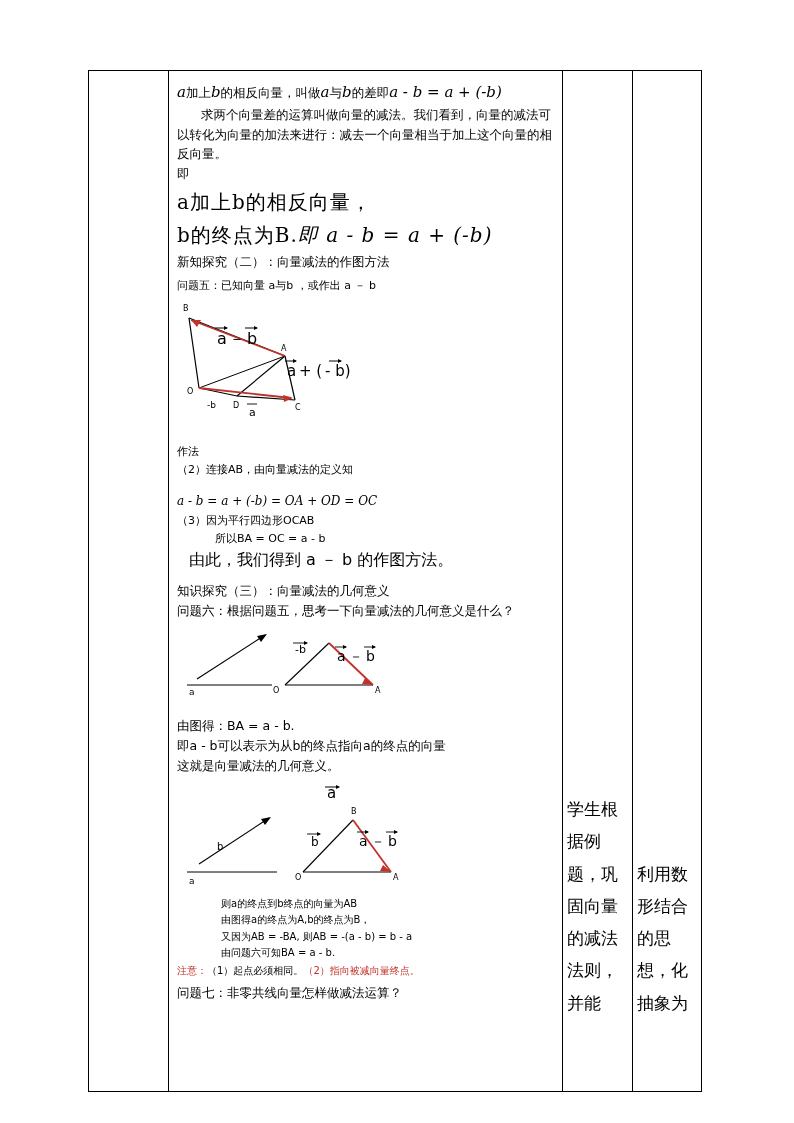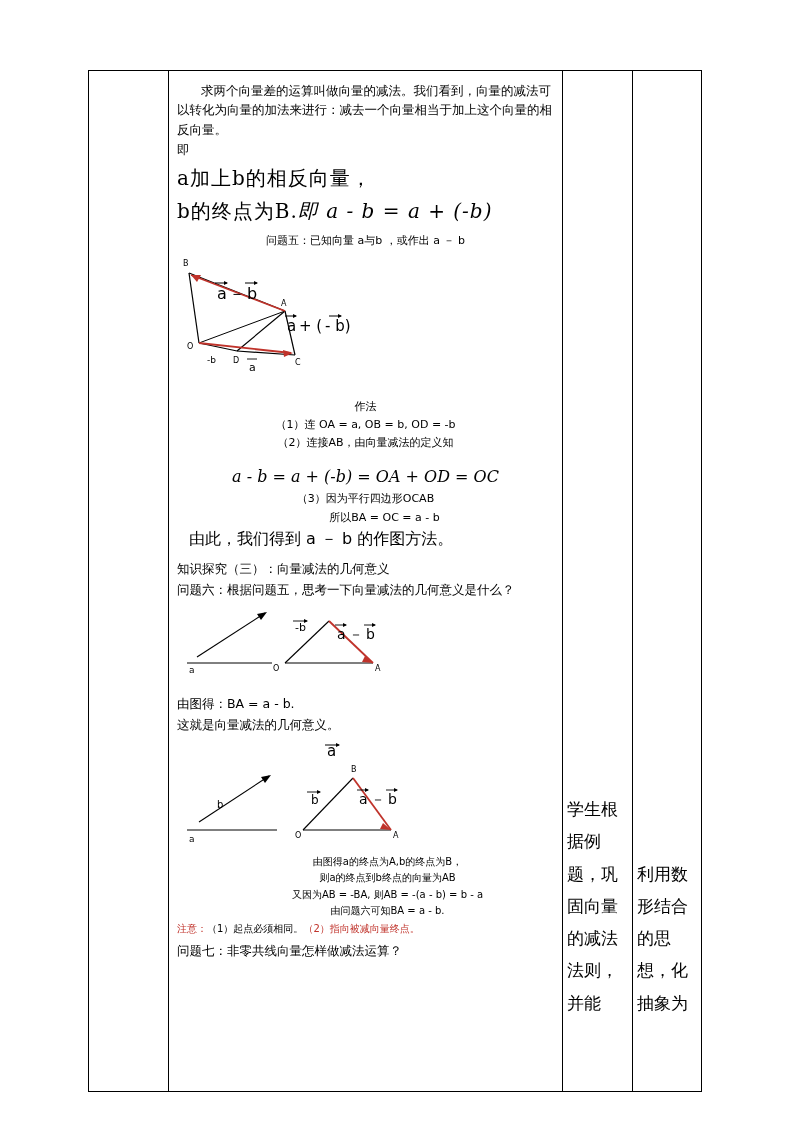--- a/index.html
+++ b/index.html
@@ -86,21 +86,20 @@
     font-style: italic;
   }
   .small {
     font-size: 11px;
   }
   .smaller {
     font-size: 10px;
   }
   .sub-block {
     margin-left: 24px;
-    text-align: center;
   }
   .fig {
     position: relative;
     margin: 2px 0 2px 0;
   }
   .note-red {
     color: #c0332b;
   }
   svg { display: block; }
   .figwrap { display: flex; justify-content: flex-start; }
@@ -109,29 +108,33 @@
 <body>
 
 <div class="page">
 
   <div class="doc-table">
 
     <div class="col-narrow-left"></div>
 
     <div class="col-main main-text">
 
+      <p class="tline">
+        <span class="math-i" style="font-size:15px;">a</span><span>加上</span><span class="math-i" style="font-size:15px;">b</span><span>的相反向量，叫做</span><span class="math-i" style="font-size:15px;">a</span><span>与</span><span class="math-i" style="font-size:15px;">b</span><span>的差即</span><span class="math-i" style="font-size:15px;">a - b = a + (-b)</span>
+      </p>
 
       <p class="tline indent2">求两个向量差的运算叫做向量的减法。我们看到，向量的减法可以转化为向量的加法来进行：减去一个向量相当于加上这个向量的相反向量。</p>
       <p class="tline">即</p>
 
       <p class="big-hand">a加上b的相反向量，</p>
       <p class="big-hand">
         <span>b的终点为B.</span><span class="math-i" style="font-size:20px;">即 a - b = a + (-b)</span>
       </p>
 
+      <p class="tline" style="margin-top:2px;">新知探究（二）：向量减法的作图方法</p>
 
       <p class="tline small sub-block" style="margin-top:6px;">问题五：已知向量 a与b ，或作出 a － b</p>
 
       <div class="fig figwrap">
         <svg width="260" height="135" viewBox="0 0 260 135">
 
           <line x1="22" y1="92" x2="12" y2="22" stroke="#000" stroke-width="1.2"></line>
           <line x1="12" y1="22" x2="108" y2="60" stroke="#000" stroke-width="1.2"></line>
           <line x1="22" y1="92" x2="60" y2="100" stroke="#000" stroke-width="1.2"></line>
           <line x1="60" y1="100" x2="108" y2="60" stroke="#000" stroke-width="1.2"></line>
@@ -163,23 +166,22 @@
           <polygon points="120,65 116,63 116,67" fill="#000"></polygon>
           <line x1="152" y1="65" x2="164" y2="65" stroke="#000" stroke-width="1"></line>
           <polygon points="165,65 161,63 161,67" fill="#000"></polygon>
           <text x="30" y="112" font-size="9" font-family="DejaVu Sans, sans-serif">-b</text>
           <text x="72" y="120" font-size="11" font-family="DejaVu Sans, sans-serif">a</text>
           <line x1="70" y1="108" x2="80" y2="108" stroke="#000" stroke-width="0.9"></line>
         </svg>
       </div>
 
       <p class="tline small sub-block" style="margin-top:12px;">作法</p>
-      <p class="tline small sub-block">（1）连 OA = a, OB = b, OD = -b</p>
       <p class="tline small sub-block">（2）连接AB，由向量减法的定义知</p>
-      <p class="tline small sub-block math-i" style="font-size:16px;margin-top:14px;">a - b = a + (-b) = OA + OD = OC</p>
+      <p class="tline small sub-block math-i" style="font-size:12px;margin-top:14px;">a - b = a + (-b) = OA + OD = OC</p>
       <p class="tline small sub-block">（3）因为平行四边形OCAB</p>
       <p class="tline small sub-block" style="margin-left:38px;">所以BA = OC = a - b</p>
       <p class="tline" style="margin-left:12px;font-size:16px;">由此，我们得到 a － b 的作图方法。</p>
 
       <p class="tline" style="margin-top:8px;">知识探究（三）：向量减法的几何意义</p>
       <p class="tline">问题六：根据问题五，思考一下向量减法的几何意义是什么？</p>
 
       <div class="fig figwrap" style="margin-top:6px;">
         <svg width="300" height="70" viewBox="0 0 300 70">
 
@@ -201,20 +203,21 @@
           <text x="189" y="34" font-size="14" font-family="DejaVu Sans, sans-serif">b</text>
           <line x1="158" y1="20" x2="169" y2="20" stroke="#000" stroke-width="0.9"></line>
           <polygon points="170,20 166,18 166,22" fill="#000"></polygon>
           <line x1="187" y1="20" x2="198" y2="20" stroke="#000" stroke-width="0.9"></line>
           <polygon points="199,20 195,18 195,22" fill="#000"></polygon>
           <text x="198" y="66" font-size="8" font-family="DejaVu Sans, sans-serif">A</text>
         </svg>
       </div>
 
       <p class="tline" style="margin-top:19px;">由图得：BA = a - b.</p>
+      <p class="tline">即a - b可以表示为从b的终点指向a的终点的向量</p>
       <p class="tline">这就是向量减法的几何意义。</p>
 
       <div class="fig figwrap" style="margin-top:8px;">
         <svg width="310" height="110" viewBox="0 0 310 110">
           <text x="150" y="14" font-size="15" font-family="DejaVu Sans, sans-serif">a</text>
           <line x1="148" y1="3" x2="162" y2="3" stroke="#000" stroke-width="1"></line>
           <polygon points="163,3 159,1 159,5" fill="#000"></polygon>
 
           <line x1="10" y1="88" x2="100" y2="88" stroke="#000" stroke-width="1"></line>
           <line x1="22" y1="80" x2="92" y2="34" stroke="#000" stroke-width="1.1"></line>
@@ -235,22 +238,22 @@
           <text x="182" y="62" font-size="14" font-family="DejaVu Sans, sans-serif">a</text>
           <text x="194" y="62" font-size="14" font-family="DejaVu Sans, sans-serif">－</text>
           <text x="211" y="62" font-size="14" font-family="DejaVu Sans, sans-serif">b</text>
           <line x1="180" y1="48" x2="191" y2="48" stroke="#000" stroke-width="0.9"></line>
           <polygon points="192,48 188,46 188,50" fill="#000"></polygon>
           <line x1="209" y1="48" x2="220" y2="48" stroke="#000" stroke-width="0.9"></line>
           <polygon points="221,48 217,46 217,50" fill="#000"></polygon>
         </svg>
       </div>
 
+      <p class="tline smaller sub-block" style="margin-left:44px;">则a的终点到b终点的向量为AB</p>
       <p class="tline smaller sub-block" style="margin-left:44px;">由图得a的终点为A,b的终点为B，</p>
-      <p class="tline smaller sub-block" style="margin-left:44px;">则a的终点到b终点的向量为AB</p>
       <p class="tline smaller sub-block" style="margin-left:44px;">又因为AB = -BA, 则AB = -(a - b) = b - a</p>
       <p class="tline smaller sub-block" style="margin-left:44px;">由问题六可知BA = a - b.</p>
 
       <p class="tline smaller" style="margin-top:2px;">
         <span class="note-red">注意：</span><span>（1）起点必须相同。</span><span class="note-red">（2）指向被减向量终点。</span>
       </p>
 
       <p class="tline" style="margin-top:5px;">问题七：非零共线向量怎样做减法运算？</p>
 
     </div>

